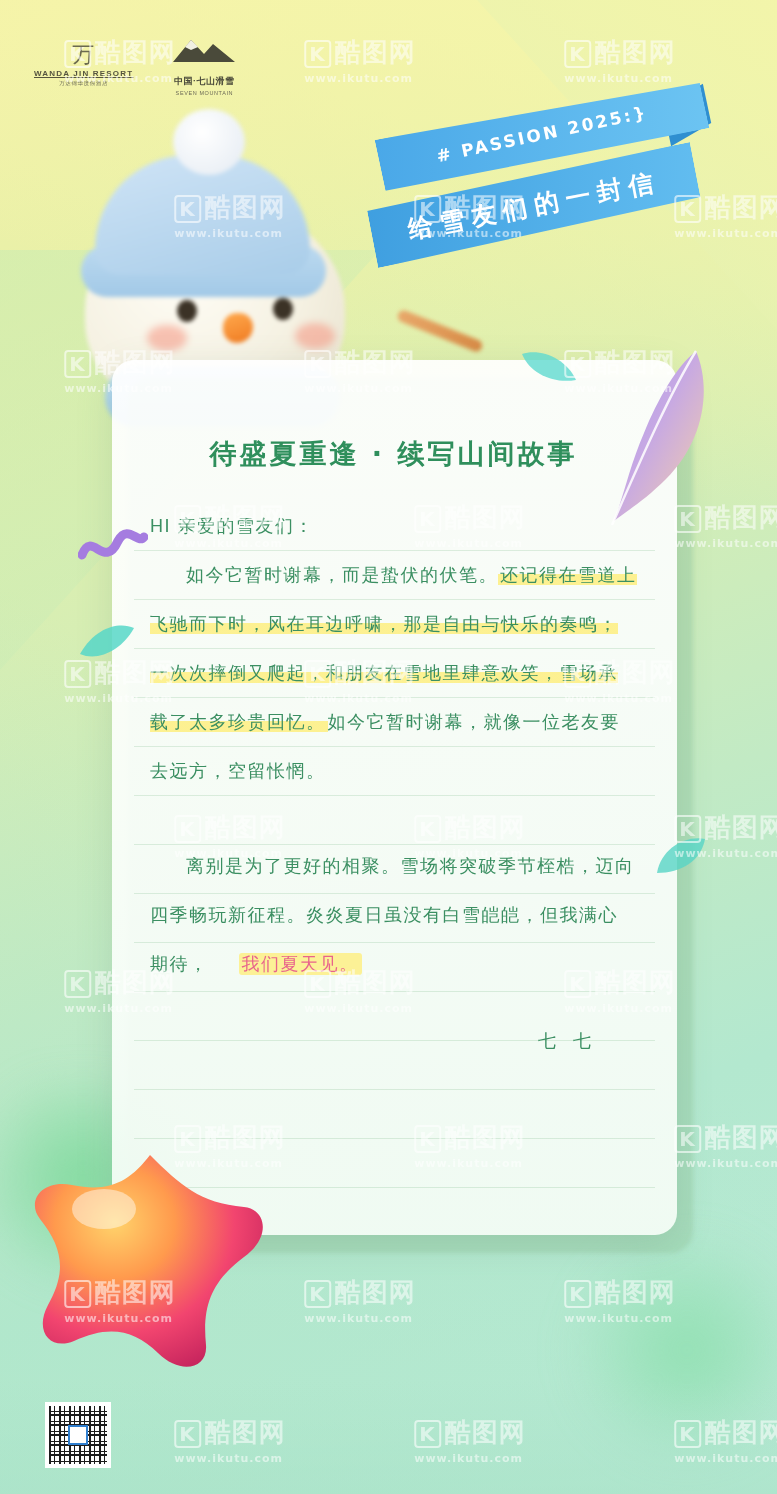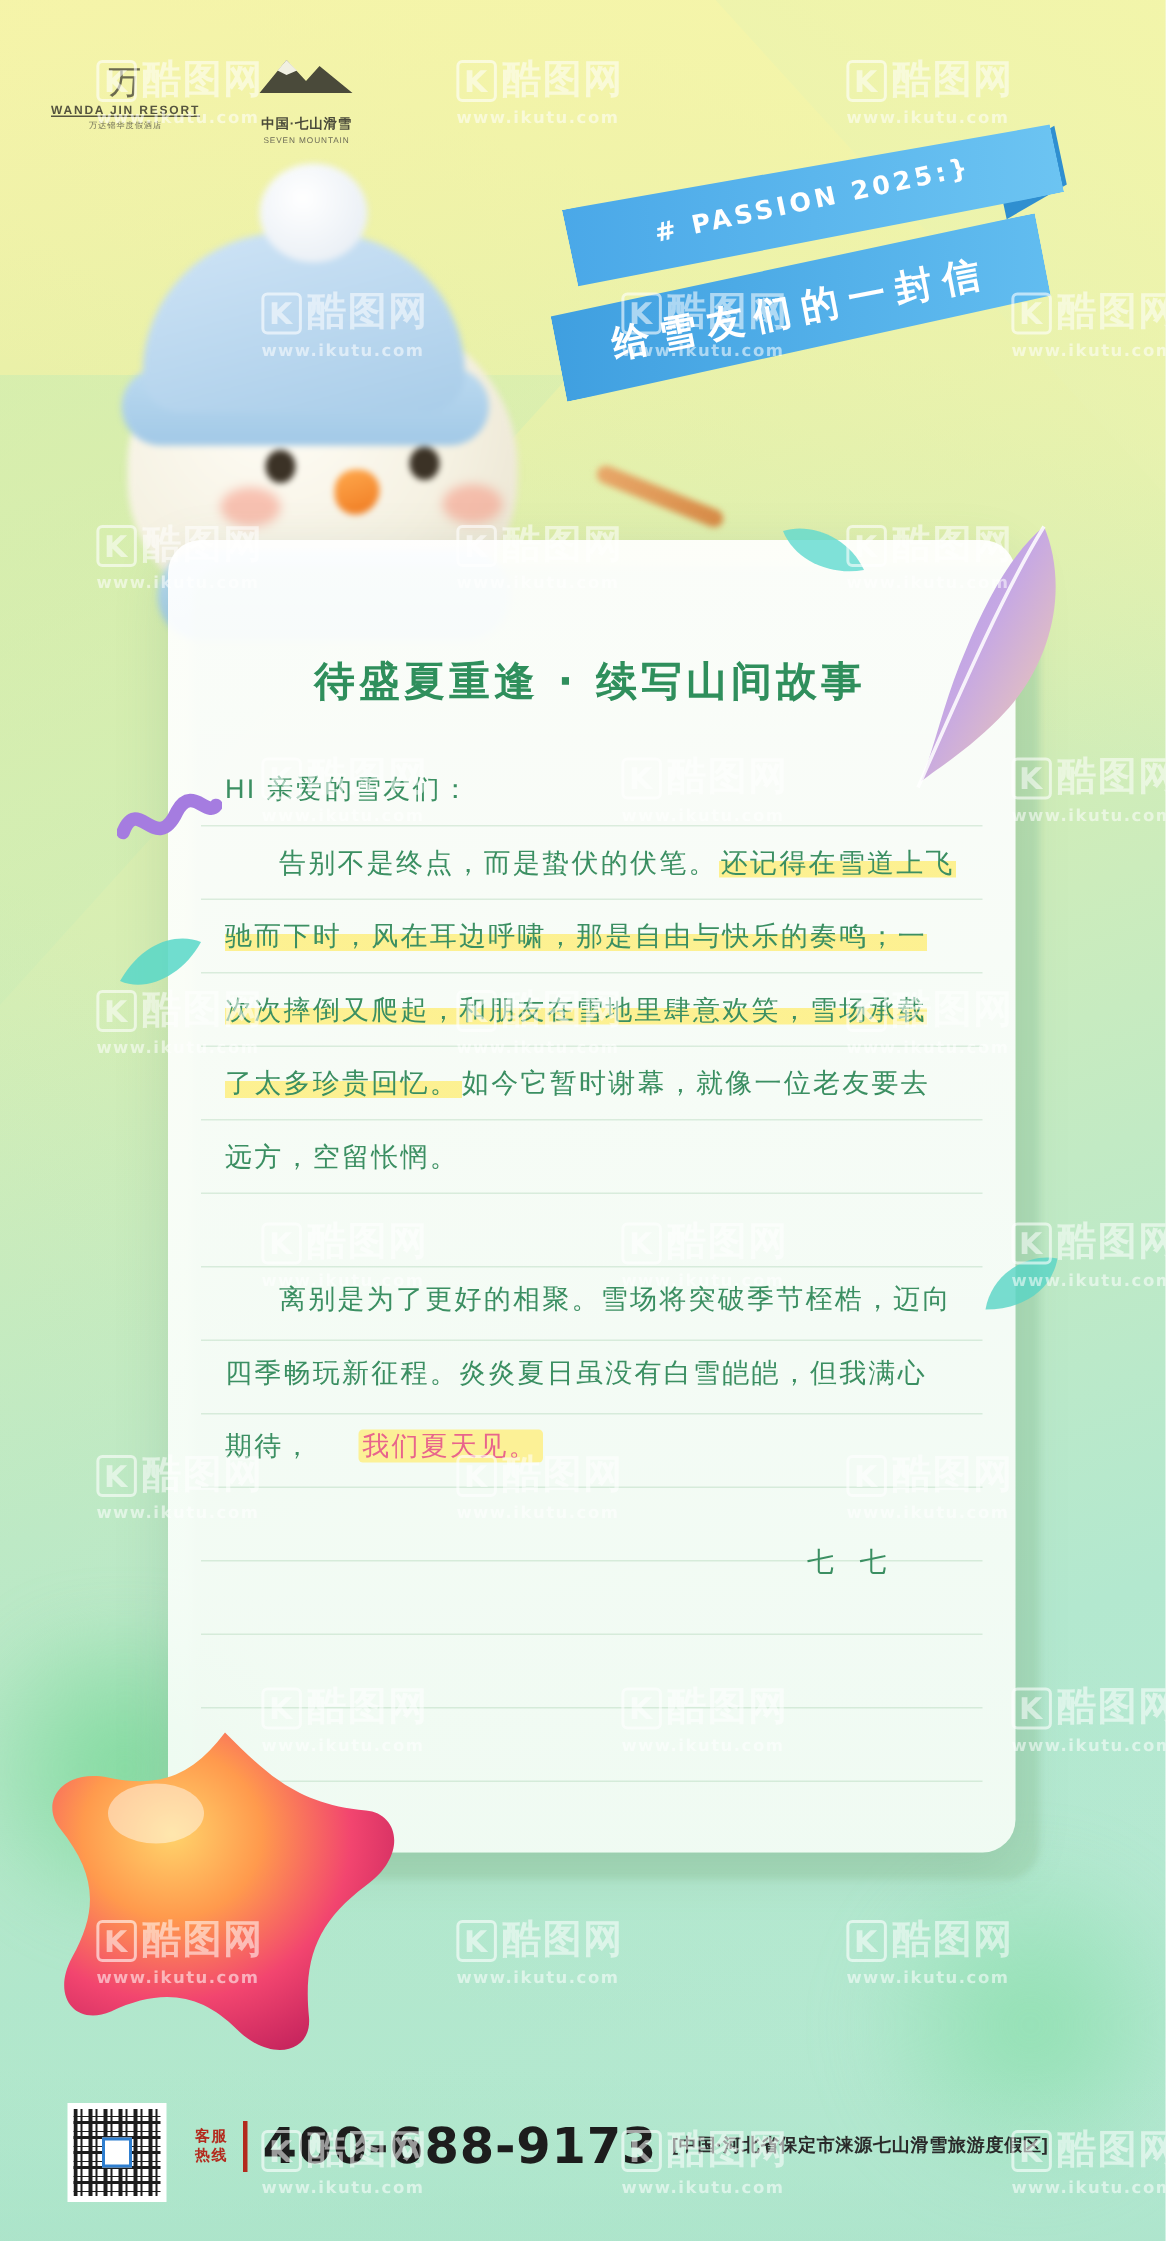--- a/index.html
+++ b/index.html
@@ -262,21 +262,21 @@
       <div class="rule" style="top:631px"></div>
     <div class="rule" style="top:680px"></div>
       <div class="rule" style="top:729px"></div>
     <div class="rule" style="top:778px"></div>
       <div class="rule" style="top:827px"></div>
   </div>
   <div class="card-inner">
     <div class="title2">待盛夏重逢 · 续写山间故事</div>
     <div class="letter">
       <p>HI 亲爱的雪友们：</p>
-      <p class="indent"><span>告别不是终点，而是蛰伏的伏笔。</span><span class="hl">还记得在雪道上飞驰而下时，风在耳边呼啸，那是自由与快乐的奏鸣；一次次摔倒又爬起，和朋友在雪地里肆意欢笑，雪场承载了太多珍贵回忆。</span><span>如今它暂时谢幕，就像一位老友要去远方，空留怅惘。</span></p>
+      <p class="indent"><span>如今它暂时谢幕，而是蛰伏的伏笔。</span><span class="hl">还记得在雪道上飞驰而下时，风在耳边呼啸，那是自由与快乐的奏鸣；一次次摔倒又爬起，和朋友在雪地里肆意欢笑，雪场承载了太多珍贵回忆。</span><span>如今它暂时谢幕，就像一位老友要去远方，空留怅惘。</span></p>
       <div class="gap"></div>
       <p class="indent"><span>离别是为了更好的相聚。雪场将突破季节桎梏，迈向四季畅玩新征程。炎炎夏日虽没有白雪皑皑，但我满心期待，</span><span class="hl-full pink">我们夏天见。</span></p>
     </div>
     <div class="sign">七 七</div>
   </div>
 </div>
 
 <div class="star">
   <svg width="250" height="230" viewBox="0 0 250 230">
     <defs>
@@ -290,29 +290,20 @@
     <path d="M120 10 C150 40, 170 58, 214 62 C236 64, 242 92, 214 112 C182 136, 172 160, 176 200 C178 224, 150 230, 128 208 C104 184, 78 180, 44 196 C20 206, 4 186, 18 160 C36 128, 34 104, 10 74 C-4 56, 12 34, 42 40 C80 48, 100 36, 120 10 Z" fill="url(#sg)"></path>
     <ellipse cx="74" cy="64" rx="32" ry="20" fill="#fff" opacity="0.45"></ellipse>
   </svg>
 </div>
 
 <div class="footer">
   <div class="qr">
     <div class="qr-in"></div>
     <div class="qr-logo"></div>
   </div>
-  <div class="foot-row">
-    <div>
-      <div class="foot-lbl">客服</div>
-      <div class="foot-lbl">热线</div>
-    </div>
-    <div class="foot-div"></div>
-    <div class="phone">400-688-9173</div>
-    <div class="addr">[中国·河北省保定市涞源七山滑雪旅游度假区]</div>
-  </div>
 </div>
 
 <div class="wm" id="wmLayer">
     <div class="wm-item" style="left: 120px; top: 60px;">
       <div class="wm-main"><span class="wm-k">K</span>酷图网</div>
       <div class="wm-sub">www.ikutu.com</div>
     </div>
     <div class="wm-item" style="left: 360px; top: 60px;">
       <div class="wm-main"><span class="wm-k">K</span>酷图网</div>
       <div class="wm-sub">www.ikutu.com</div>

